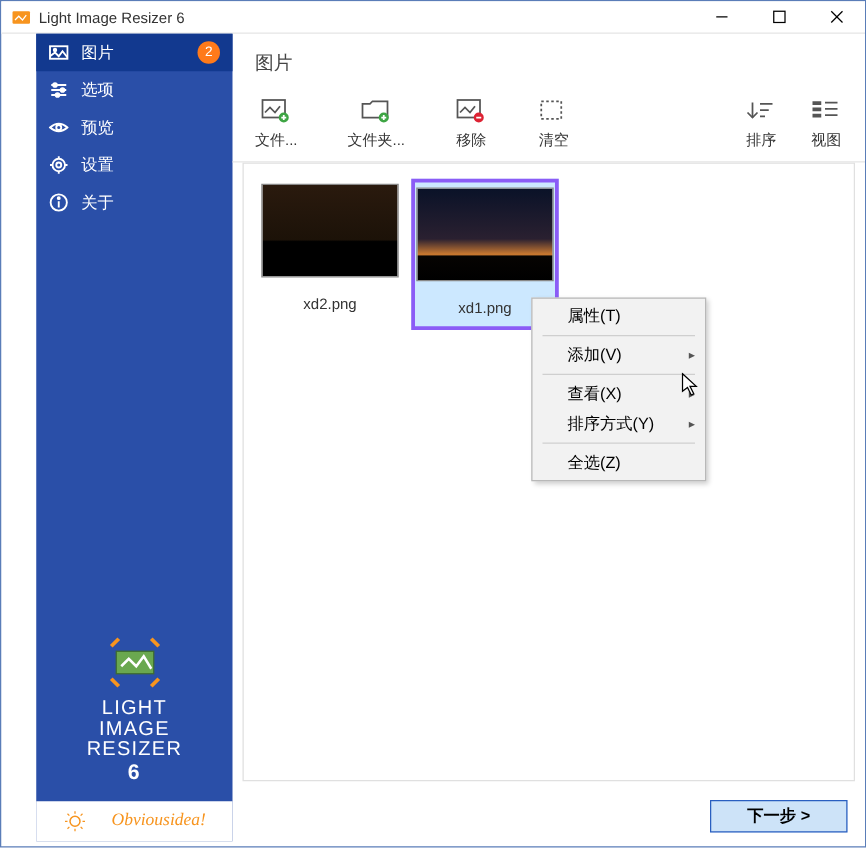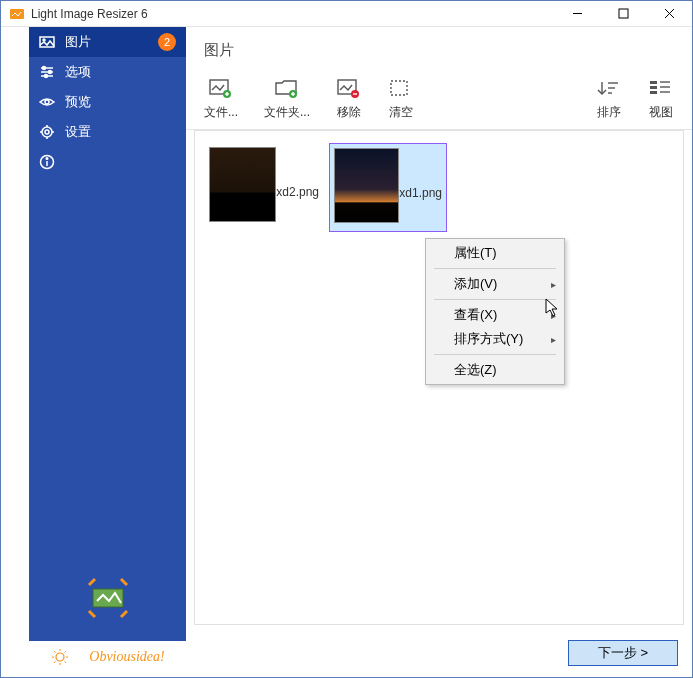--- a/index.html
+++ b/index.html
@@ -29,36 +29,36 @@
   .side-logo .logo-text strong { font-weight: 600; font-size: 17px; display: block; }
 
   .obvious { height: 32px; background: #fff; display: flex; align-items: center; justify-content: center; color: #f7941e; font-size: 14px; gap: 19px; }
   .obvious svg { width: 20px; height: 20px; }
   .obvious em { font-style: italic; font-family: Georgia, serif; }
 
   
   .main { flex: 1; display: flex; flex-direction: column; position: relative; }
   .page-title { font-size: 15px; color: #444; padding: 14px 0 10px 18px; }
 
-  .toolbar { height: 60px; display: flex; align-items: center; padding: 0 18px; gap: 26px; border-bottom: 1px solid #e5e5e5; }
+  .toolbar { height: 60px; display: flex; align-items: center; padding: 0 18px; gap: 40px; border-bottom: 1px solid #e5e5e5; }
   .tool-btn { display: flex; flex-direction: column; align-items: center; gap: 4px; font-size: 12px; color: #333; cursor: pointer; }
   .tool-btn .ticon { width: 26px; height: 22px; display: flex; align-items: center; justify-content: center; }
   .tool-right { margin-left: auto; display: flex; gap: 26px; }
   .tool-btn svg { stroke: #555; fill: none; stroke-width: 1.4; }
 
   .thumbs { flex: 1; padding: 12px 10px; display: flex; align-items: flex-start; gap: 6px; background: #fff; margin: 0 8px 8px 8px; border: 1px solid #e0e0e0; position: relative; }
-  .thumb { width: 118px; display: flex; flex-direction: row; align-items: center; padding: 4px 4px 8px; }
-  .thumb.sel { background: #cce8ff; border: 1px solid #8b5cf6; }
+  .thumb { width: 118px; display: flex; flex-direction: column; align-items: center; padding: 4px 4px 8px; }
+  .thumb.sel { background: #cce8ff; border: 3px solid #8b5cf6; }
   .thumb .img { width: 110px; height: 75px; background: #1a1008; border: 1px solid #888; overflow: hidden; }
   .thumb .img.night { background: linear-gradient(to bottom, #0a1228 0%, #2a2030 55%, #cc7a30 72%, #060402 74%, #000 100%); }
   .thumb .img.dark { background: linear-gradient(to bottom, #2a1a0e 0%, #1c1208 60%, #000 62%, #000 100%); }
   .thumb .fname { font-size: 12px; color: #333; margin-top: 14px; }
 
   .footer { height: 40px; display: flex; align-items: center; justify-content: flex-end; padding: 0 14px; }
-  .next-btn { width: 110px; height: 26px; border: 1px solid #2a5fc0; background: #cde3f8; font-size: 13px; color: #000; display: flex; align-items: center; justify-content: center; cursor: pointer; }
+  .next-btn { width: 110px; height: 26px; border: 1px solid #2a5fc0; background: #cde3f8; font-size: 13px; color: #000; display: flex; align-items: center; justify-content: center; cursor: pointer; font-weight: bold; }
 
   
   .ctx { position: absolute; left: 424px; top: 237px; width: 140px; background: #f2f2f2; border: 1px solid #b8b8b8; box-shadow: 2px 2px 4px rgba(0,0,0,.2); font-size: 13px; color: #000; padding: 2px 0; }
   .ctx .mi { height: 24px; display: flex; align-items: center; padding: 0 20px 0 28px; position: relative; }
   .ctx .mi.hov { background: #91c9f7; border: 1px solid #5aa6e0; margin: -1px 0; }
   .ctx .mi.sub::after { content: "▸"; position: absolute; right: 8px; font-size: 10px; color: #555; }
   .ctx hr { border: none; border-top: 1px solid #cfcfcf; margin: 3px 8px; }
 
   .cursor { position: absolute; left: 544px; top: 297px; pointer-events: none; }
   .cursor svg { width: 16px; height: 20px; }
@@ -142,32 +142,39 @@
       <span class="lbl">设置</span>
     </div>
     <div class="side-item">
       <span class="icn">
           <svg viewBox="0 0 16 16">
             <circle cx="8" cy="8" r="6.5"></circle>
             <line x1="8" y1="7" x2="8" y2="12"></line>
             <circle cx="8" cy="4.5" r=".8" fill="#fff"></circle>
           </svg>
         </span>
+      <span class="lbl">关于</span>
     </div>
 
     <div class="sidebar-spacer"></div>
 
     <div class="side-logo">
       <span class="logo-img">
         <svg viewBox="0 0 46 46">
             <rect x="8" y="14" width="30" height="18" fill="#6aa84f" stroke="#3d6b2e"></rect>
             <path d="M12 26 L18 20 L24 26 L30 18 L36 28" stroke="#fff" fill="none" stroke-width="2"></path>
             <path d="M4 10 L10 4 M42 10 L36 4 M4 36 L10 42 M42 36 L36 42" stroke="#f7941e" stroke-width="3"></path>
           </svg>
       </span>
+      <div class="logo-text">
+        <span>LIGHT</span><br>
+        <span>IMAGE</span><br>
+        <span>RESIZER</span>
+        <strong>6</strong>
+      </div>
     </div>
 
     <div class="obvious">
       <svg viewBox="0 0 20 20">
           <circle cx="10" cy="10" r="4" fill="none" stroke="#f7941e" stroke-width="1.2"></circle>
           <line x1="10" y1="2" x2="10" y2="4" stroke="#f7941e"></line>
           <line x1="10" y1="16" x2="10" y2="18" stroke="#f7941e"></line>
           <line x1="2" y1="10" x2="4" y2="10" stroke="#f7941e"></line>
           <line x1="16" y1="10" x2="18" y2="10" stroke="#f7941e"></line>
           <line x1="4" y1="4" x2="5.5" y2="5.5" stroke="#f7941e"></line>

